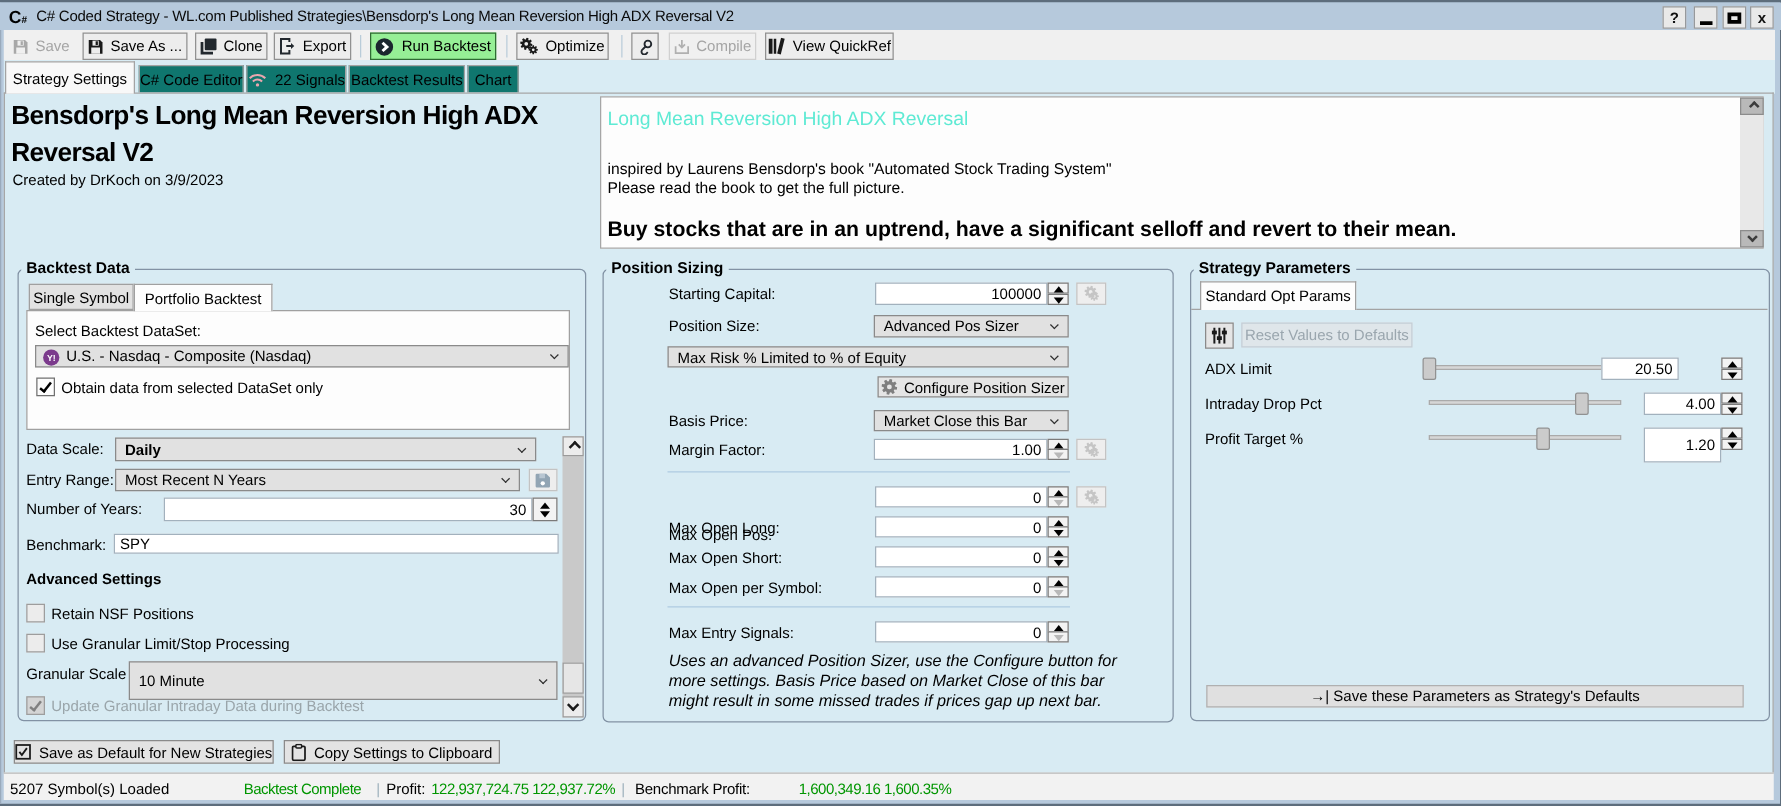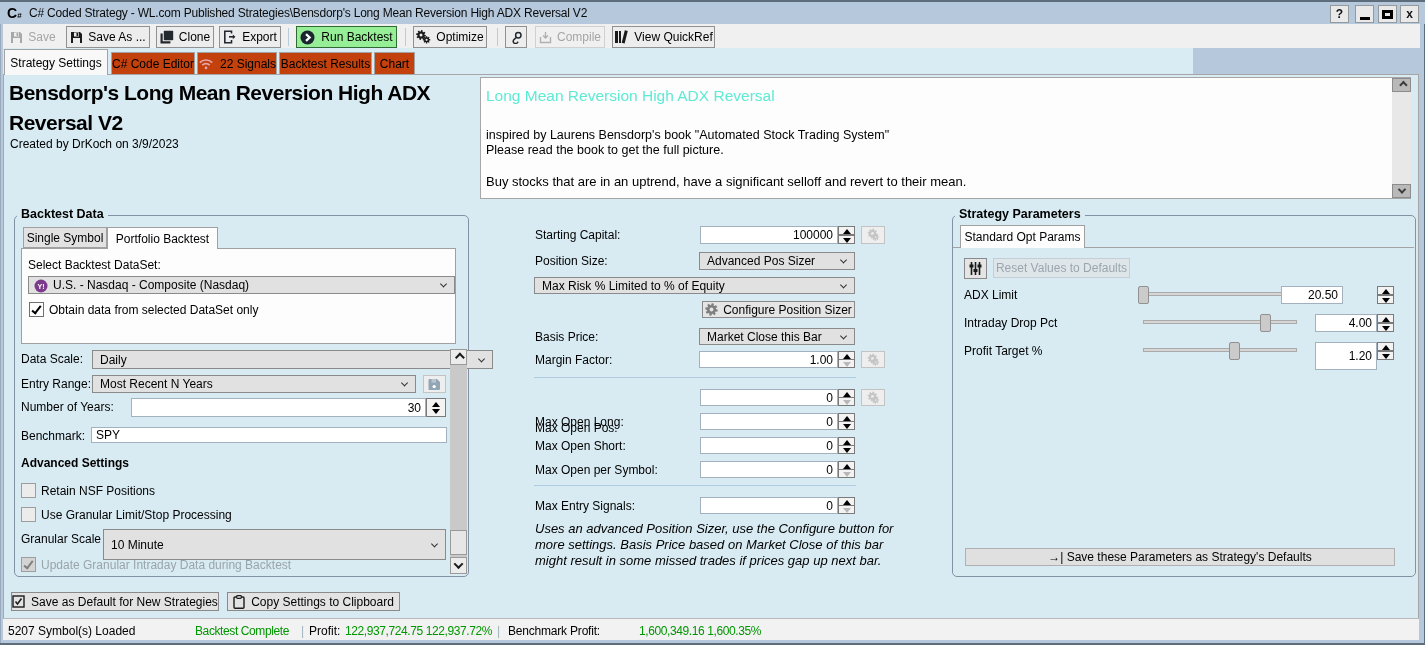--- a/index.html
+++ b/index.html
@@ -5,22 +5,22 @@
 *{box-sizing:border-box;}
 #win{position:relative;width:1425px;height:645px;background:#5d6d7c;font-family:"Liberation Sans",sans-serif;overflow:hidden;}
 .abs{position:absolute;}
 #inframe{position:absolute;left:0;top:2px;width:1424px;height:641px;background:#b6c9dc;border-left:1px solid #9aaabc;}
 #titlebar{position:absolute;left:0;top:2px;width:1425px;height:22px;background:#b6c9dc;}
 .tbtn{position:absolute;top:3px;width:19px;height:18px;background:#e9e9e9;border:1px solid #96999c;font-size:12px;font-weight:bold;color:#111;text-align:center;line-height:16px;}
 #toolbar{position:absolute;left:3px;top:24px;width:1417px;height:24px;background:#f0f0f0;}
 .tb{position:absolute;top:2px;height:22px;background:#ededed;border:1px solid #919191;font-size:12px;color:#000;display:flex;align-items:center;justify-content:center;white-space:nowrap;}
 .tb.dis{background:#f0f0f0;border-color:transparent;color:#a5a5a5;}
 .tbsep{position:absolute;top:4px;width:1px;height:18px;background:#b9ccd9;}
-#tabstrip{position:absolute;left:3px;top:48px;width:1190px;height:27px;background:#d9ecf4;}
-.tab{position:absolute;background:#c2410c;border:1px solid #a3a3a3;font-size:12px;color:#000;display:flex;align-items:center;justify-content:center;white-space:nowrap;}
+#tabstrip{position:absolute;left:3px;top:48px;width:1417px;height:27px;background:#d9ecf4;}
+.tab{position:absolute;background:#0f766e;border:1px solid #a3a3a3;font-size:12px;color:#000;display:flex;align-items:center;justify-content:center;white-space:nowrap;}
 .tab.active{background:#f8f8f8;border-bottom:none;z-index:3;}
 #page{position:absolute;left:3px;top:74px;width:1416px;height:545px;background:#d8ebf3;border:1px solid #a6a6a6;border-bottom:none;}
 #statusbar{position:absolute;left:3px;top:618px;width:1416px;height:22px;background:#f2f2f2;border-top:1px solid #b9b9b9;}
 .st{position:absolute;top:5px;font-size:12px;white-space:nowrap;}
 .green{color:#009600;}
 .lbl{position:absolute;font-size:12px;color:#000;white-space:nowrap;}
 .combo{position:absolute;background:#e1e1e1;border:1px solid #8a8a8a;font-size:12px;color:#000;white-space:nowrap;overflow:hidden;}
 .combo .ct{position:absolute;left:7px;top:50%;transform:translateY(-50%);}
 .chev{position:absolute;right:8px;top:50%;width:5px;height:5px;border-left:1.6px solid #303030;border-bottom:1.6px solid #303030;transform:translateY(-72%) rotate(-45deg);}
 .inp{position:absolute;background:#fff;border:1px solid #a2b1bd;font-size:12px;color:#000;}
@@ -148,21 +148,21 @@
    <div class="tab" style="left:371px;top:4px;width:41px;height:23px;">Chart</div>
  </div>
  <div id="page"></div>
  <div class="abs" style="left:9px;top:78px;width:428px;font-size:21px;letter-spacing:-0.5px;font-weight:bold;line-height:30px;color:#000;">Bensdorp's Long Mean Reversion High ADX Reversal V2</div>
  <div class="lbl" style="left:10px;top:137px;">Created by DrKoch on 3/9/2023</div>
 
  <div class="abs" style="left:480px;top:77px;width:931px;height:122px;background:#fdfdfd;border:1px solid #a6a6a6;"></div>
  <div class="abs" style="left:486px;top:87px;font-size:15.5px;color:#5eead4;white-space:nowrap;">Long Mean Reversion High ADX Reversal</div>
  <div class="lbl" style="left:486px;top:128px;font-size:12.5px;">inspired by Laurens Bensdorp's book "Automated Stock Trading System"</div>
  <div class="lbl" style="left:486px;top:143px;font-size:12.5px;">Please read the book to get the full picture.</div>
- <div class="lbl" style="left:486px;top:174px;font-size:13px;">Buy stocks that are in an uptrend, have a significant selloff and revert to their mean.</div>
+ <div class="lbl" style="left:486px;top:174px;font-size:17px;font-weight:bold;">Buy stocks that are in an uptrend, have a significant selloff and revert to their mean.</div>
  <div class="vscroll" style="left:1392px;top:78px;width:19px;height:120px;background:#e8e8e8;">
    <div class="scbtn" style="top:0;height:14px;background:#b9b9b9;border:1px solid #8c8c8c;">
         <div class="scchev up" style="border-color:#3c3c3c;width:6px;height:6px;border-left-width:2px;border-bottom-width:2px;"></div>
       </div>
    <div class="scbtn" style="bottom:0;height:14px;background:#b9b9b9;border:1px solid #8c8c8c;">
         <div class="scchev dn" style="border-color:#3c3c3c;width:6px;height:6px;border-left-width:2px;border-bottom-width:2px;"></div>
       </div>
  </div>
 
  <div class="grp" style="left:14px;top:215px;width:455px;height:362px;">
@@ -178,21 +178,21 @@
         <text x="7" y="9.6" font-size="7" font-weight="bold" fill="#fff" text-anchor="middle" font-family="Liberation Sans">Y!</text>
       </svg>
    <span class="ct" style="left:24px;">U.S. - Nasdaq - Composite (Nasdaq)</span>
       <span class="chev"></span>
     </div>
  <div class="cb" style="left:29px;top:302px;">
       <div class="ck"></div>
     </div>
  <div class="lbl" style="left:49px;top:303px;">Obtain data from selected DataSet only</div>
  <div class="lbl" style="left:21px;top:352px;">Data Scale:</div>
- <div class="combo" style="left:92px;top:350px;width:401px;height:19px;">
+ <div class="combo" style="left:92px;top:350px;width:337px;height:19px;font-weight:bold;">
       <span class="ct">Daily</span>
       <span class="chev"></span>
     </div>
  <div class="lbl" style="left:21px;top:377px;">Entry Range:</div>
  <div class="combo" style="left:92px;top:375px;width:324px;height:18px;">
       <span class="ct">Most Recent N Years</span>
       <span class="chev"></span>
     </div>
  <div class="gearbtn" style="left:423px;top:375px;width:23px;height:18px;">
       <svg width="13" height="13" viewBox="0 0 13 13">
@@ -230,20 +230,23 @@
  <div class="vscroll" style="left:450px;top:349px;width:17px;height:225px;background:#c9c9c9;">
    <div class="scbtn" style="top:0;height:16px;background:#ececec;border:1px solid #9a9a9a;">
         <div class="scchev up"></div>
       </div>
    <div class="abs" style="left:0;top:181px;width:17px;height:25px;background:#e6e6e6;border:1px solid #9a9a9a;"></div>
    <div class="scbtn" style="bottom:0;height:17px;background:#ececec;border:1px solid #9a9a9a;">
         <div class="scchev dn"></div>
       </div>
  </div>
 
+ <div class="grp" style="left:482px;top:215px;width:457px;height:363px;">
+      <div class="glbl">Position Sizing</div>
+    </div>
  <div class="lbl" style="left:535px;top:228px;">Starting Capital:</div>
  <div class="inp" style="left:700px;top:226px;width:138px;height:18px;">
       <span class="iv">100000</span>
     </div>
  <div class="spin" style="left:838px;top:226px;height:18px;">
       <div class="sb up">
         <u></u>
       </div>
       <div class="sb dn">
         <u></u>

